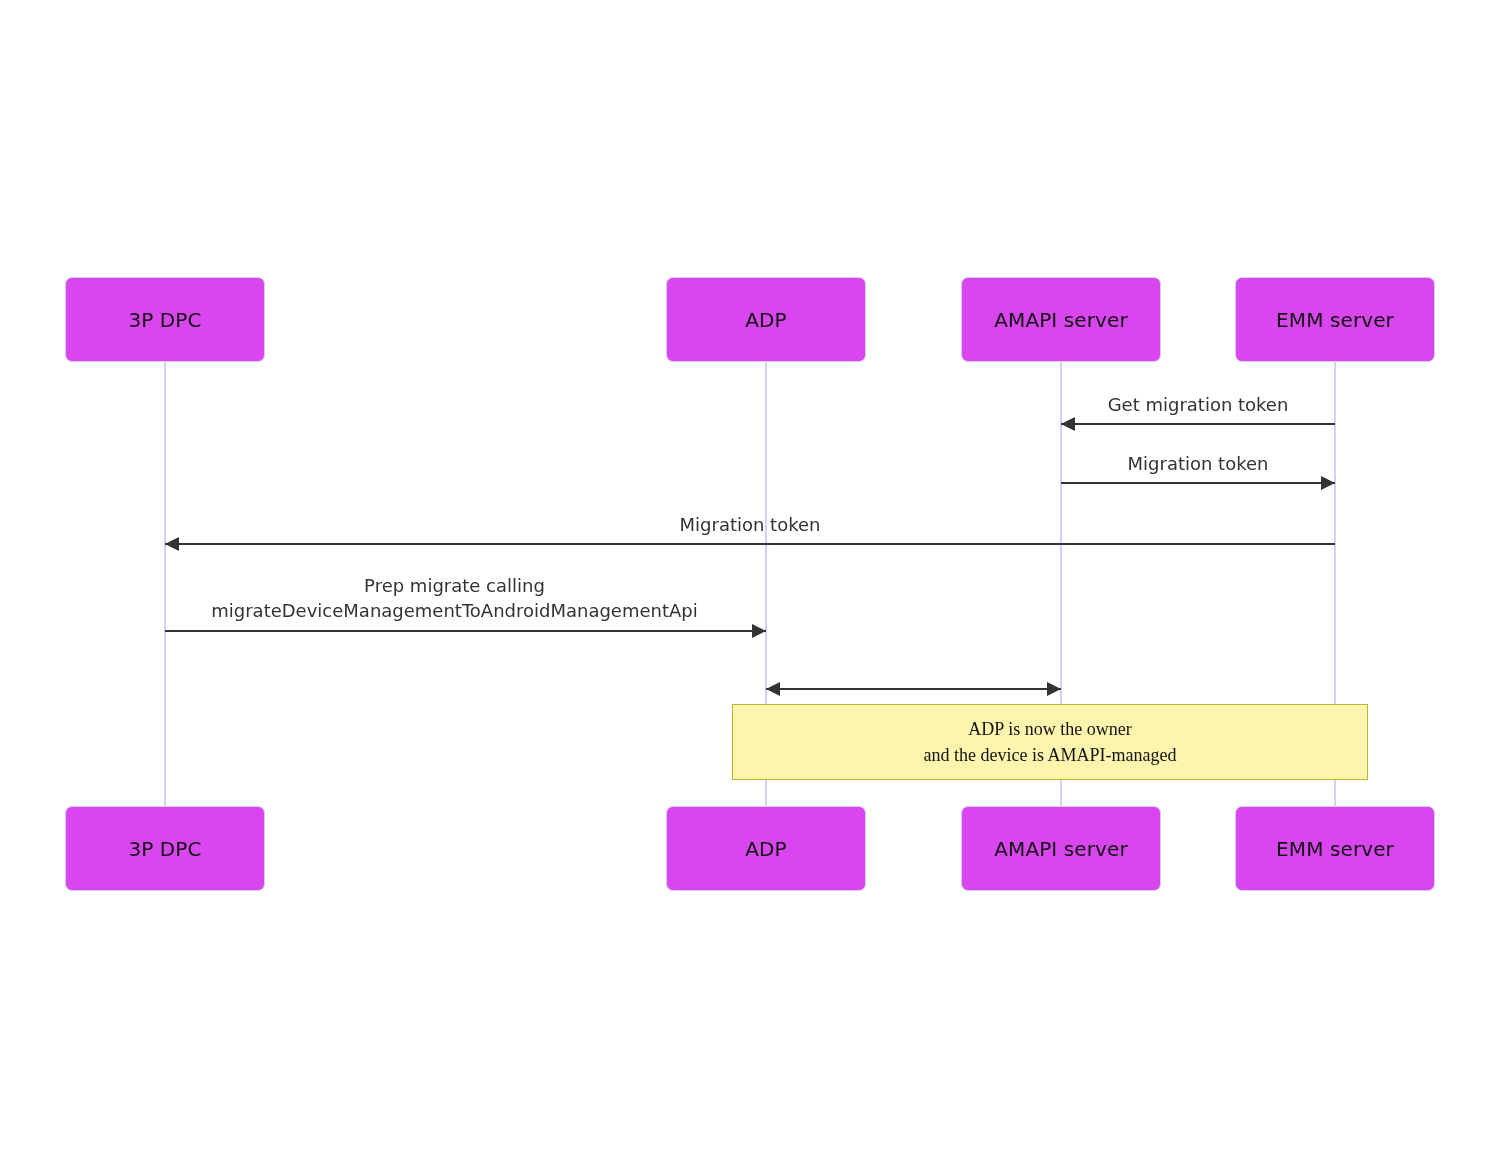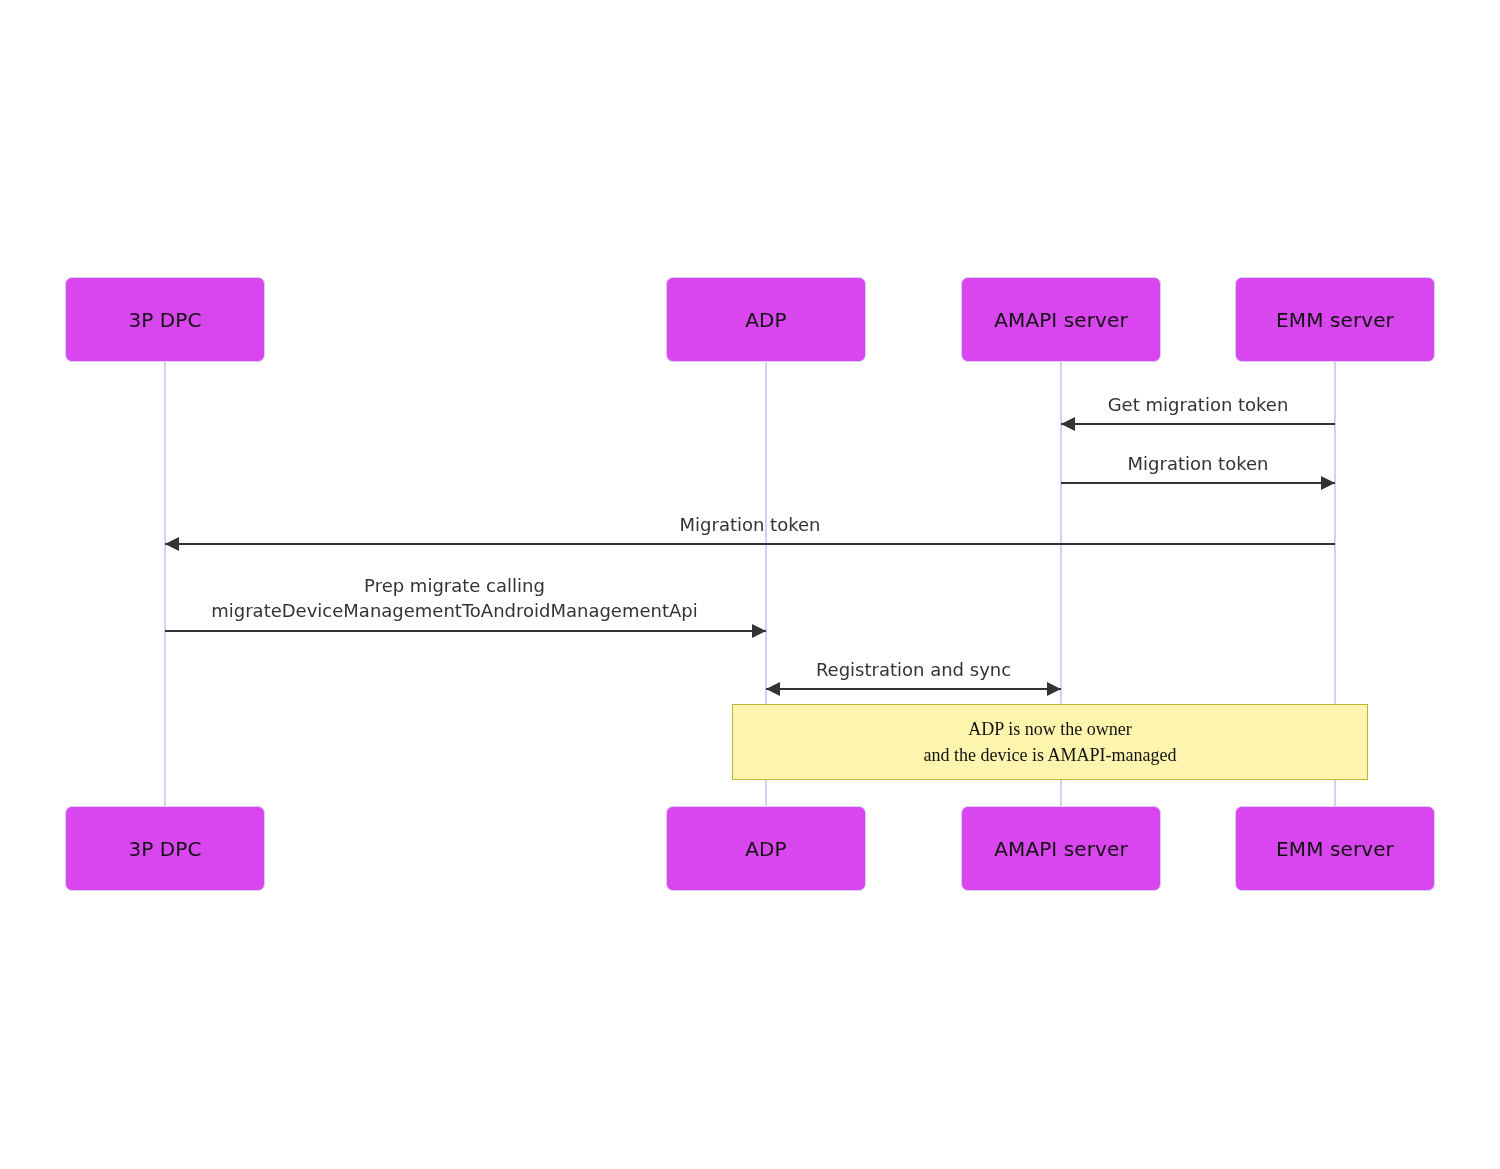--- a/index.html
+++ b/index.html
@@ -119,21 +119,20 @@
 
   <div class="msg-label" style="left:165px; top:512px; width:1170px;">Migration token</div>
   <div class="msg-line" style="left:165px; top:543px; width:1170px;"></div>
   <div class="arrowhead left" style="left:165px; top:537px;"></div>
 
   <div class="msg-label" style="left:165px; top:573px; width:579px;">Prep migrate calling
 migrateDeviceManagementToAndroidManagementApi</div>
   <div class="msg-line" style="left:165px; top:630px; width:601px;"></div>
   <div class="arrowhead right" style="left:752px; top:624px;"></div>
 
-  <div class="msg-label" style="left:766px; top:657px; width:295px;">Registration and sync</div>
   <div class="msg-line" style="left:766px; top:688px; width:295px;"></div>
   <div class="arrowhead left" style="left:766px; top:682px;"></div>
   <div class="arrowhead right" style="left:1047px; top:682px;"></div>
 
   <div class="note-box" style="left:732px; top:704px; width:636px; height:76px;">
     <span class="note-label">ADP is now the owner
 and the device is AMAPI-managed</span>
   </div>
 
   <div class="actor-box" style="left:65px; top:806px; width:200px; height:85px;">

